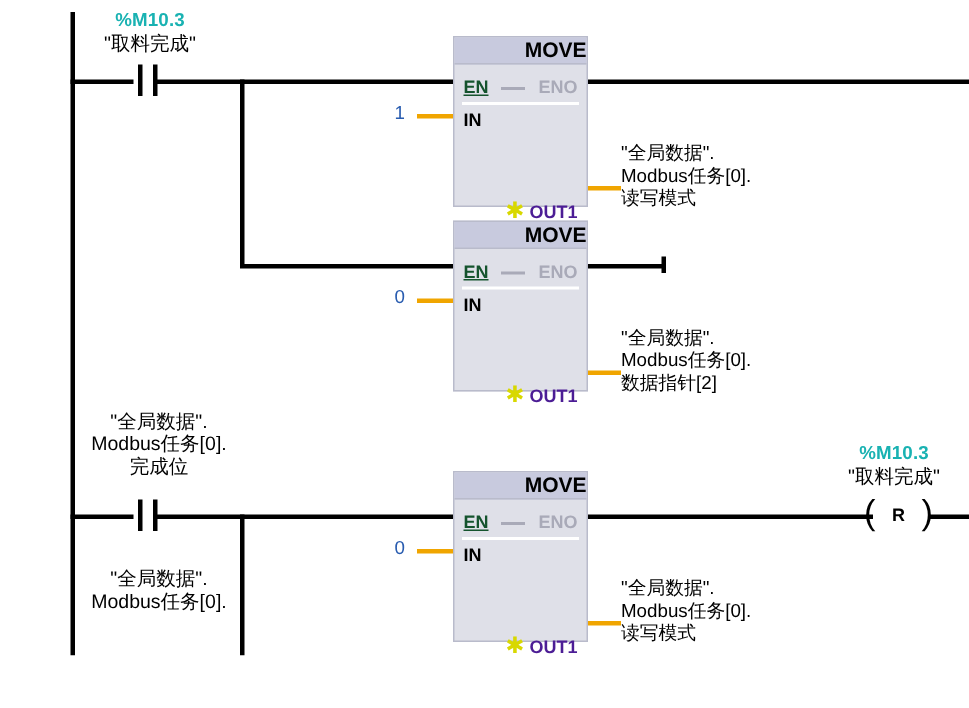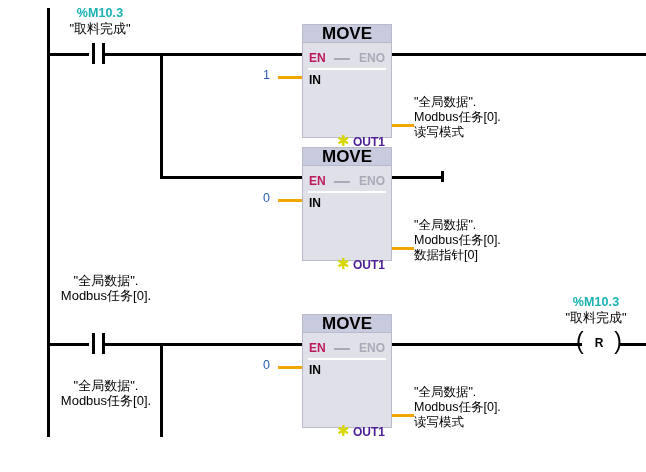--- a/index.html
+++ b/index.html
@@ -116,22 +116,22 @@
   .block {
     position: absolute;
     width: 90px;
     background: #dfe0e8;
     border: 1px solid #b9bbcb;
     box-sizing: border-box;
   }
   .block .block-title {
     height: 17px;
     line-height: 17px;
-    text-align: center;
-    font-size: 17px;
+    text-align: right;
+    font-size: 14px;
     font-weight: bold;
     color: #000000;
     background: #c8cade;
     border-bottom: 1px solid #b9bbcb;
   }
   .block .block-body {
     position: relative;
     height: 100%;
   }
   .block .en-row {
@@ -140,22 +140,23 @@
     top: 7px;
     width: 100%;
     height: 16px;
   }
   .block .en-text {
     position: absolute;
     left: 6px;
     top: 0;
     font-size: 12px;
     font-weight: bold;
-    color: #be185d;
+    color: #14532d;
     line-height: 16px;
+    text-decoration: underline;
   }
   .block .eno-text {
     position: absolute;
     right: 6px;
     top: 0;
     font-size: 12px;
     font-weight: bold;
     color: #a9aab8;
     line-height: 16px;
   }
@@ -307,26 +308,27 @@
   <div class="wire-h" style="left:368px; top:176px; width:52px;"></div>
   <div class="term-tick" style="left:417px; top:171px;"></div>
 
   <div class="param-val" style="left:222px; top:191px; width:24px;">0</div>
   <div class="stub" style="left:254px; top:199px; width:24px;"></div>
 
   <div class="stub" style="left:368px; top:247px; width:22px;"></div>
   <div class="param-out" style="left:390px; top:218px;">
     <span>"全局数据".</span>
     <span>Modbus任务[0].</span>
-    <span>数据指针[0]</span>
+    <span>数据指针[2]</span>
   </div>
 
   <div class="lbl" style="left:16px; top:273px; width:132px;">
     <span class="sym-line">"全局数据".</span>
     <span class="sym-line">Modbus任务[0].</span>
+    <span class="sym-line">完成位</span>
   </div>
 
   <div class="wire-h" style="left:23px; top:343px; width:42px;"></div>
 
   <div class="contact" style="left:55px; top:333px;">
     <div class="bar-l"></div>
     <div class="bar-r"></div>
   </div>
 
   <div class="wire-h" style="left:78px; top:343px; width:200px;"></div>

